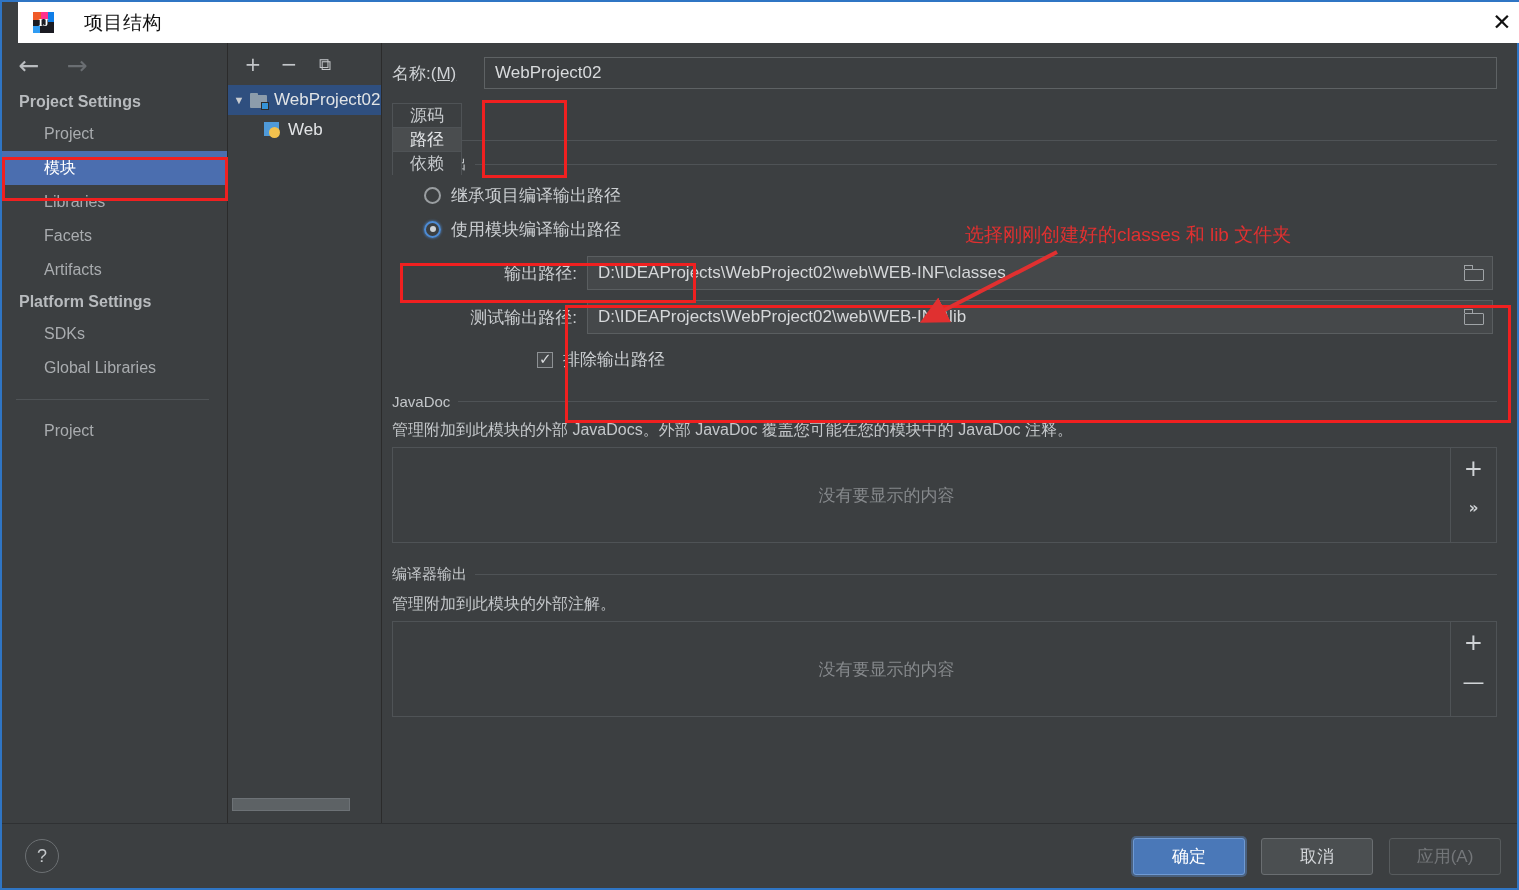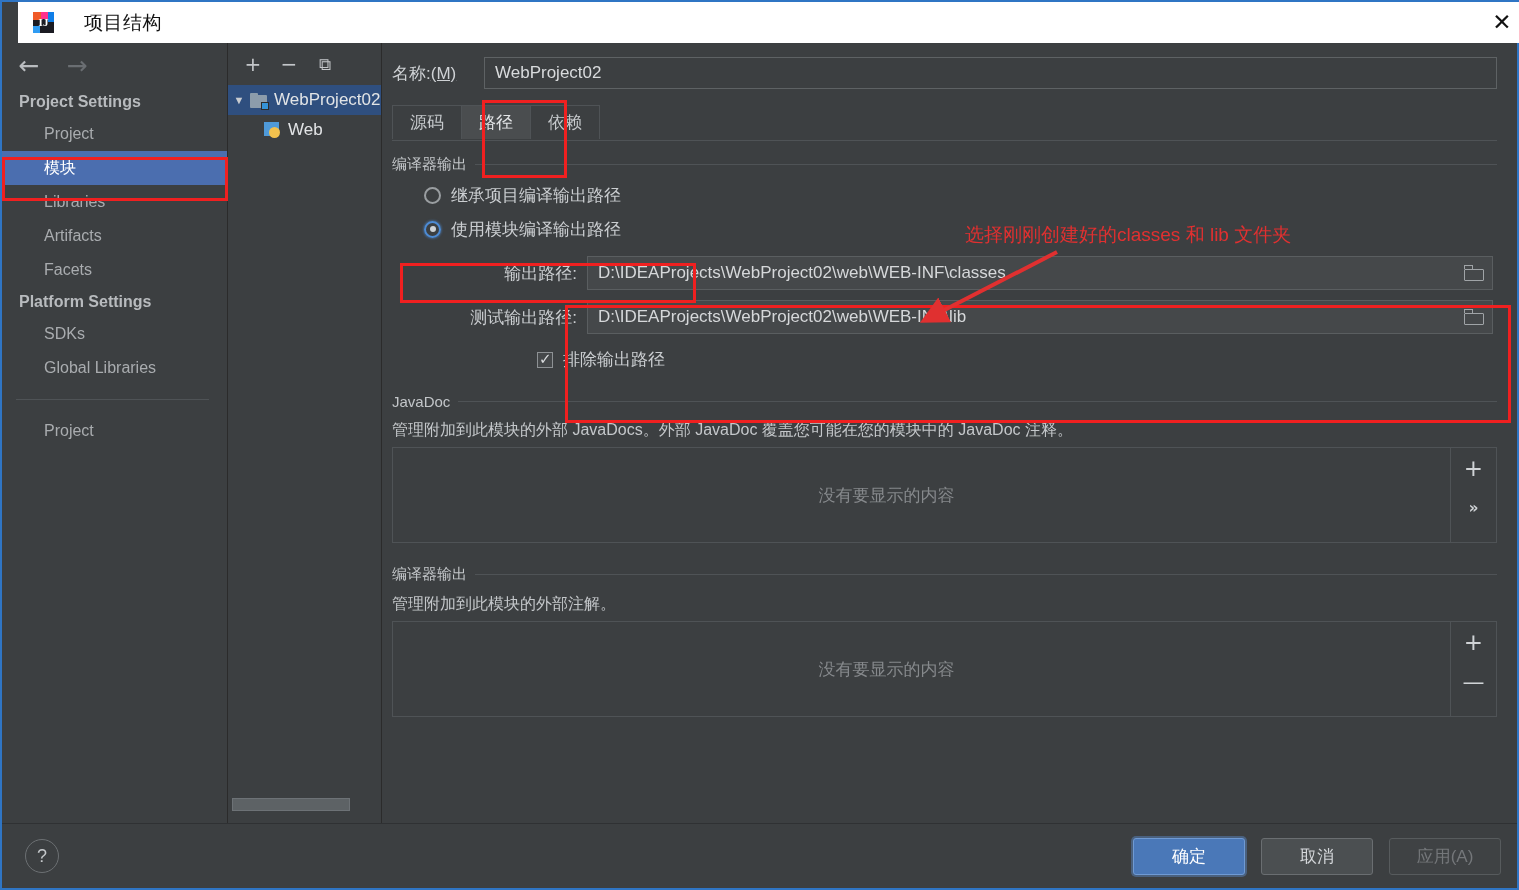--- a/index.html
+++ b/index.html
@@ -190,22 +190,23 @@
     border: 1px solid #5e6264;
     color: #d9dbdd; font-size: 17px;
     padding: 0 10px;
     font-family: "Liberation Sans", sans-serif;
     outline: none;
   }
 
   .tabs-row {
     margin-top: 14px; margin-left: 10px;
     height: 38px;
-    display: flex; align-items: center;
-    position: relative;
+    display: flex; align-items: flex-start;
+    position: relative;
+    flex-direction: column;
   }
   .tabs-row::after {
     content:""; position:absolute; left:0; right:20px; bottom:0;
     height:1px; background:#4f5356;
   }
   .tab {
     height: 34px; min-width: 70px;
     display:flex; align-items:center; justify-content:center;
     font-size: 17px; color: #c6c9cc;
     padding: 0 16px;
@@ -412,22 +413,22 @@
     <div class="sidebar">
       <div class="nav-arrows">
         <div class="arrow back">←</div>
         <div class="arrow fwd">→</div>
       </div>
 
       <div class="nav-group">Project Settings</div>
       <div class="nav-item">Project</div>
       <div class="nav-item selected">模块</div>
       <div class="nav-item">Libraries</div>
+      <div class="nav-item">Facets</div>
       <div class="nav-item">Artifacts</div>
-      <div class="nav-item">Facets</div>
 
       <div class="nav-group">Platform Settings</div>
       <div class="nav-item">SDKs</div>
       <div class="nav-item">Global Libraries</div>
 
       <div class="nav-sep"></div>
       <div class="nav-item">Project</div>
 
       <div class="hl-nav"></div>
     </div>

